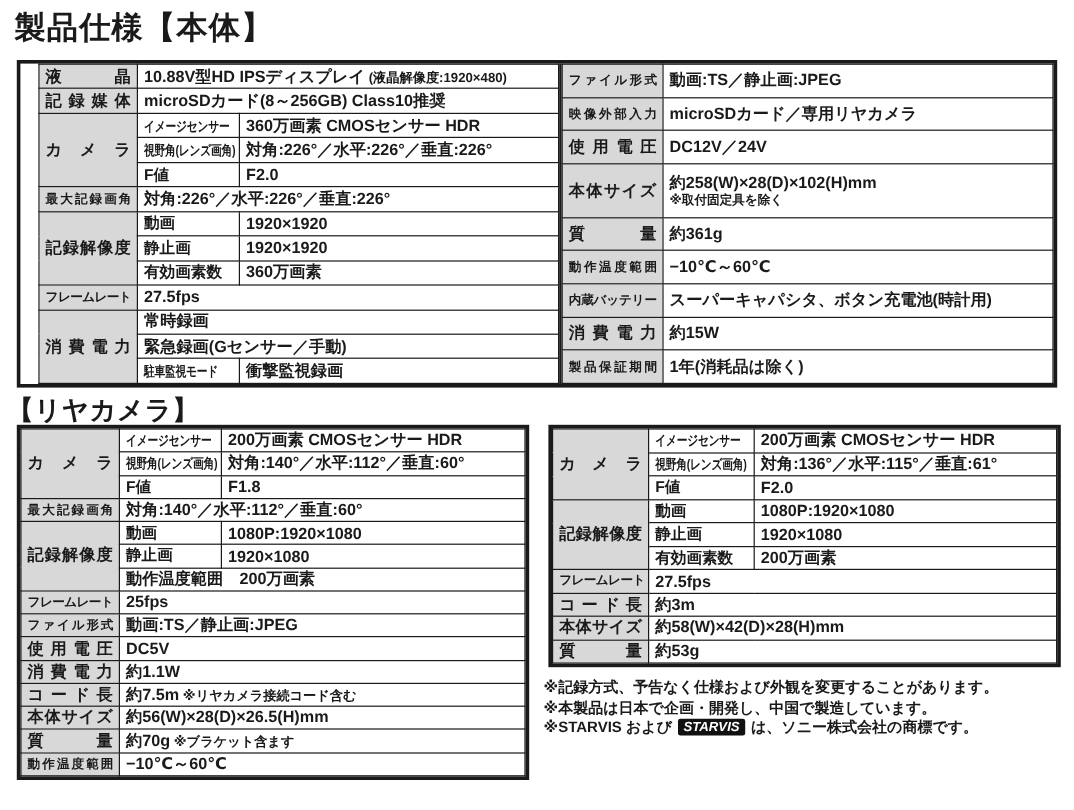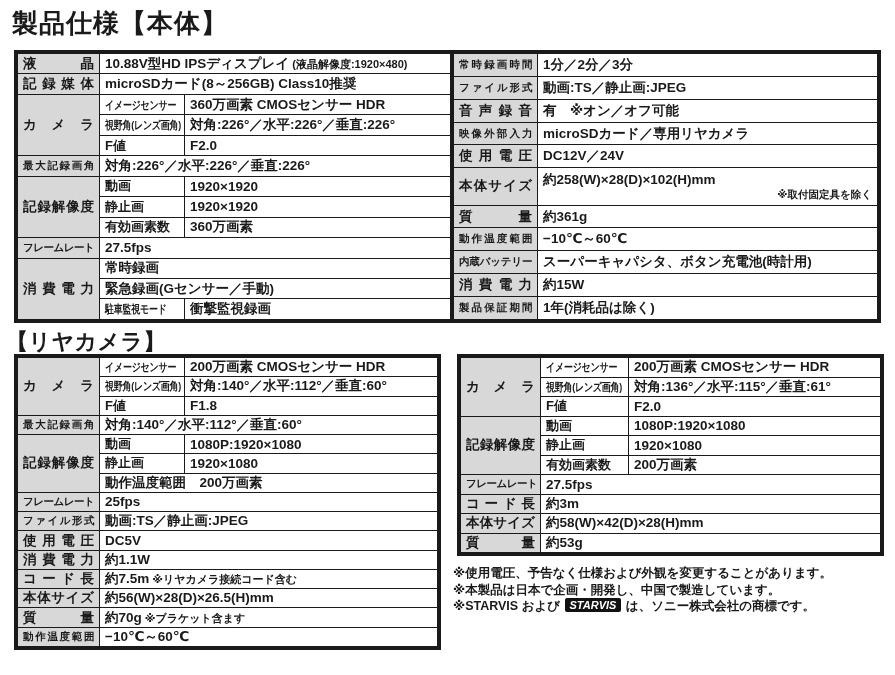--- a/index.html
+++ b/index.html
@@ -33,21 +33,21 @@
 
   .twrap{
     position:absolute;border:3px solid var(--line);background:#fff;
     display:flex;align-items:stretch;
   }
   #main-wrap{left:14px;top:50px;width:867px;height:273px;}
   #rear-wrap{left:14px;top:354px;width:427px;height:296px;}
   #front-wrap{left:457px;top:354px;width:427px;height:202px;}
 
   .tcell{height:100%;}
-  #main-wrap .tcell:first-child{width:436px;border-right:2px solid var(--line);}
+  #main-wrap .tcell:first-child{width:436px;border-right:2px solid var(--line);margin-left:15px;}
   #main-wrap .tcell:last-child{flex:1;}
   #rear-wrap .tcell,#front-wrap .tcell{width:100%;}
 
   table.spec{
     border-collapse:collapse;width:100%;height:100%;table-layout:fixed;
   }
   table.spec td{
     border:1px solid var(--line);
     padding:0 5px;height:19px;
     font-size:13.5px;font-weight:600;
@@ -61,21 +61,21 @@
     padding:0 6px;
   }
   td.h.small{font-size:10.5px;letter-spacing:-0.5px;}
   td.s .main{font-size:13px;}
   td.s.small .main{
     display:inline-block;font-size:11.5px;
     transform:scaleX(0.78);transform-origin:0 50%;
     white-space:nowrap;letter-spacing:-0.3px;
   }
   .paren{font-size:11px;font-weight:600;}
-  .note{font-size:10.5px;line-height:13px;font-weight:600;margin-top:-1px;text-align:right;}
+  .note{font-size:10.5px;line-height:13px;font-weight:600;margin-top:-1px;}
 
   #footnotes{
     position:absolute;left:453px;top:565px;width:438px;
     font-size:12.5px;font-weight:600;line-height:16.5px;
   }
   .fn{white-space:nowrap;}
   .starvis-badge{
     display:inline-block;
     background:var(--badge-bg);color:var(--badge-fg);
     font-weight:800;font-style:italic;
@@ -157,30 +157,22 @@
       </table>
     </div>
     <div class="tcell">
       <table class="spec">
         <colgroup>
             <col style="width:84px">
             <col>
           </colgroup>
         <tbody>
             <tr>
-              <td class="h small"><span class="main">常時録画時間</span></td>
-              <td class="v"><span class="main">1分／2分／3分</span></td>
-            </tr>
-            <tr>
               <td class="h small"><span class="main">ファイル形式</span></td>
               <td class="v"><span class="main">動画:TS／静止画:JPEG</span></td>
-            </tr>
-            <tr>
-              <td class="h"><span class="main">音声録音</span></td>
-              <td class="v"><span class="main">有　※オン／オフ可能</span></td>
             </tr>
             <tr>
               <td class="h small"><span class="main">映像外部入力</span></td>
               <td class="v"><span class="main">microSDカード／専用リヤカメラ</span></td>
             </tr>
             <tr>
               <td class="h"><span class="main">使用電圧</span></td>
               <td class="v"><span class="main">DC12V／24V</span></td>
             </tr>
             <tr>
@@ -338,18 +330,18 @@
             <tr>
               <td class="h"><span class="main">質量</span></td>
               <td class="v" colspan="2"><span class="main">約53g</span></td>
             </tr>
           </tbody>
       </table>
     </div>
   </div>
 
   <div id="footnotes">
-      <div class="fn">※使用電圧、予告なく仕様および外観を変更することがあります。</div>
+      <div class="fn">※記録方式、予告なく仕様および外観を変更することがあります。</div>
       <div class="fn">※本製品は日本で企画・開発し、中国で製造しています。</div>
       <div class="fn"><span>※STARVIS および </span><span class="starvis-badge">STARVIS</span><span> は、ソニー株式会社の商標です。</span></div>
     </div>
 
 </div>
 
 </body></html>

